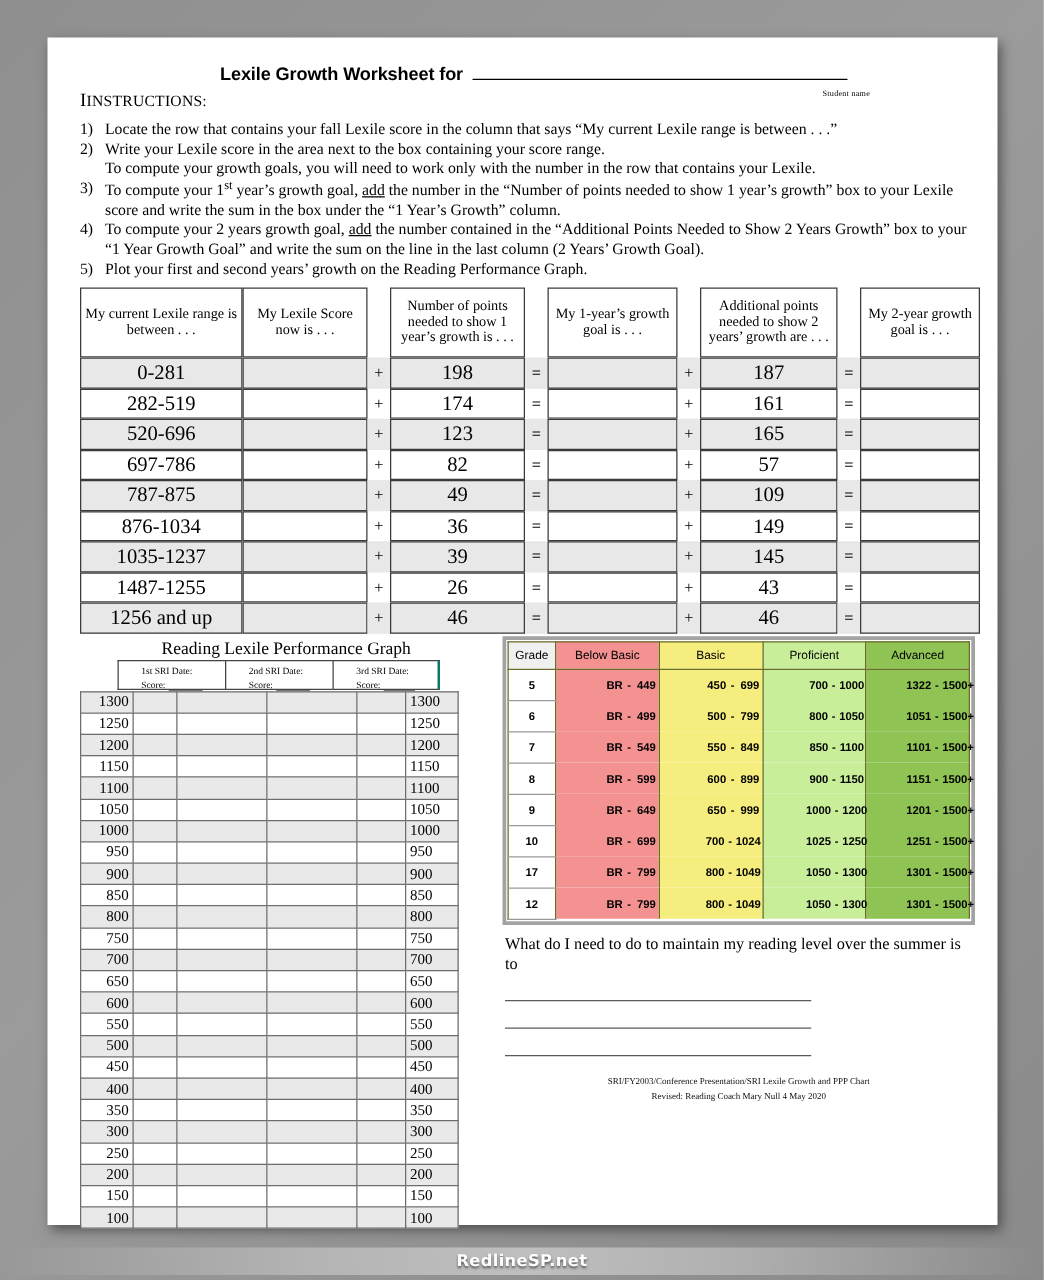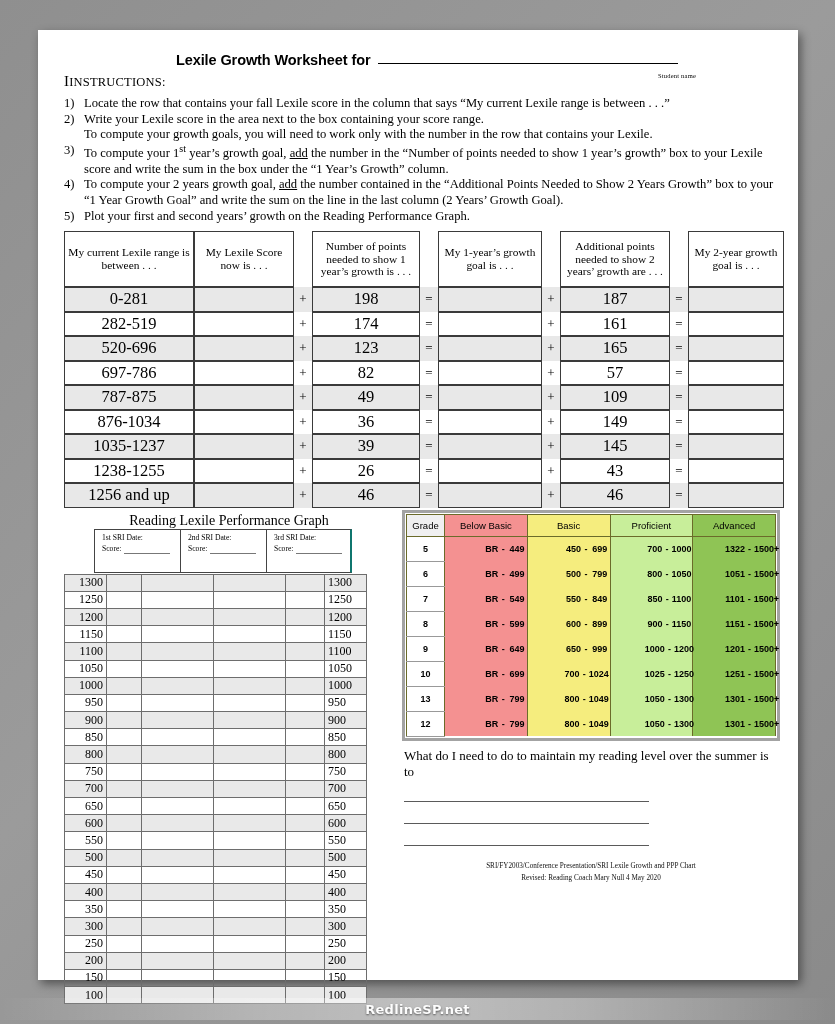--- a/index.html
+++ b/index.html
@@ -65,21 +65,21 @@
   .graph-title { text-align:center; font-size:14px; margin:3px 0 0 0; width:330px; }
 
   
   .lower { display:flex; margin-top:2px; align-items:flex-start; }
   .left-col { width:330px; flex:0 0 330px; }
   .right-col { flex:1; padding-left:8px; }
 
   
   .sri-row { display:flex; margin-left:30px; }
   .sri-box {
-    border:1px solid #444; width:86px; height:44px; padding:2px 7px;
+    border:1px solid #444; width:86px; height:24px; padding:2px 18px;
     font-size:7.6px; line-height:1.5; border-right:none;
   }
   .sri-box:last-child { border-right:2px solid #0f766e; }
   .sri-score { display:flex; align-items:flex-end; }
   .sri-score .line { flex:1; border-bottom:1px solid #777; margin-left:3px; height:7px; max-width:46px;}
 
   
   table.scale { border-collapse:collapse; width:302px; margin-top:1px; table-layout:fixed; }
   table.scale td { border:1px solid #6d6d6d; height:17.2px; font-size:12px; padding:0 3px; }
   td.lab-l { width:42px; text-align:right; }
@@ -276,21 +276,21 @@
             <td class="opcell">+</td>
             <td class="rcell">39</td>
             <td class="opcell">=</td>
             <td class="rcell"></td>
             <td class="opcell">+</td>
             <td class="rcell">145</td>
             <td class="opcell">=</td>
             <td class="rcell"></td>
           </tr>
           <tr>
-            <td class="rcell">1238-1255</td>
+            <td class="rcell">1487-1255</td>
             <td class="rcell"></td>
             <td class="opcell">+</td>
             <td class="rcell">26</td>
             <td class="opcell">=</td>
             <td class="rcell"></td>
             <td class="opcell">+</td>
             <td class="rcell">43</td>
             <td class="opcell">=</td>
             <td class="rcell"></td>
           </tr>
@@ -752,21 +752,21 @@
                   </td>
                   <td class="c-ad">
                     <div class="rng">
                       <span class="a">1251</span>
                       <span class="d">-</span>
                       <span class="b">1500+</span>
                     </div>
                   </td>
                 </tr>
                 <tr>
-                  <td class="c-grade">13</td>
+                  <td class="c-grade">17</td>
                   <td class="c-bb">
                     <div class="rng">
                       <span class="a">BR</span>
                       <span class="d">-</span>
                       <span class="b">799</span>
                     </div>
                   </td>
                   <td class="c-ba">
                     <div class="rng">
                       <span class="a">800</span>

